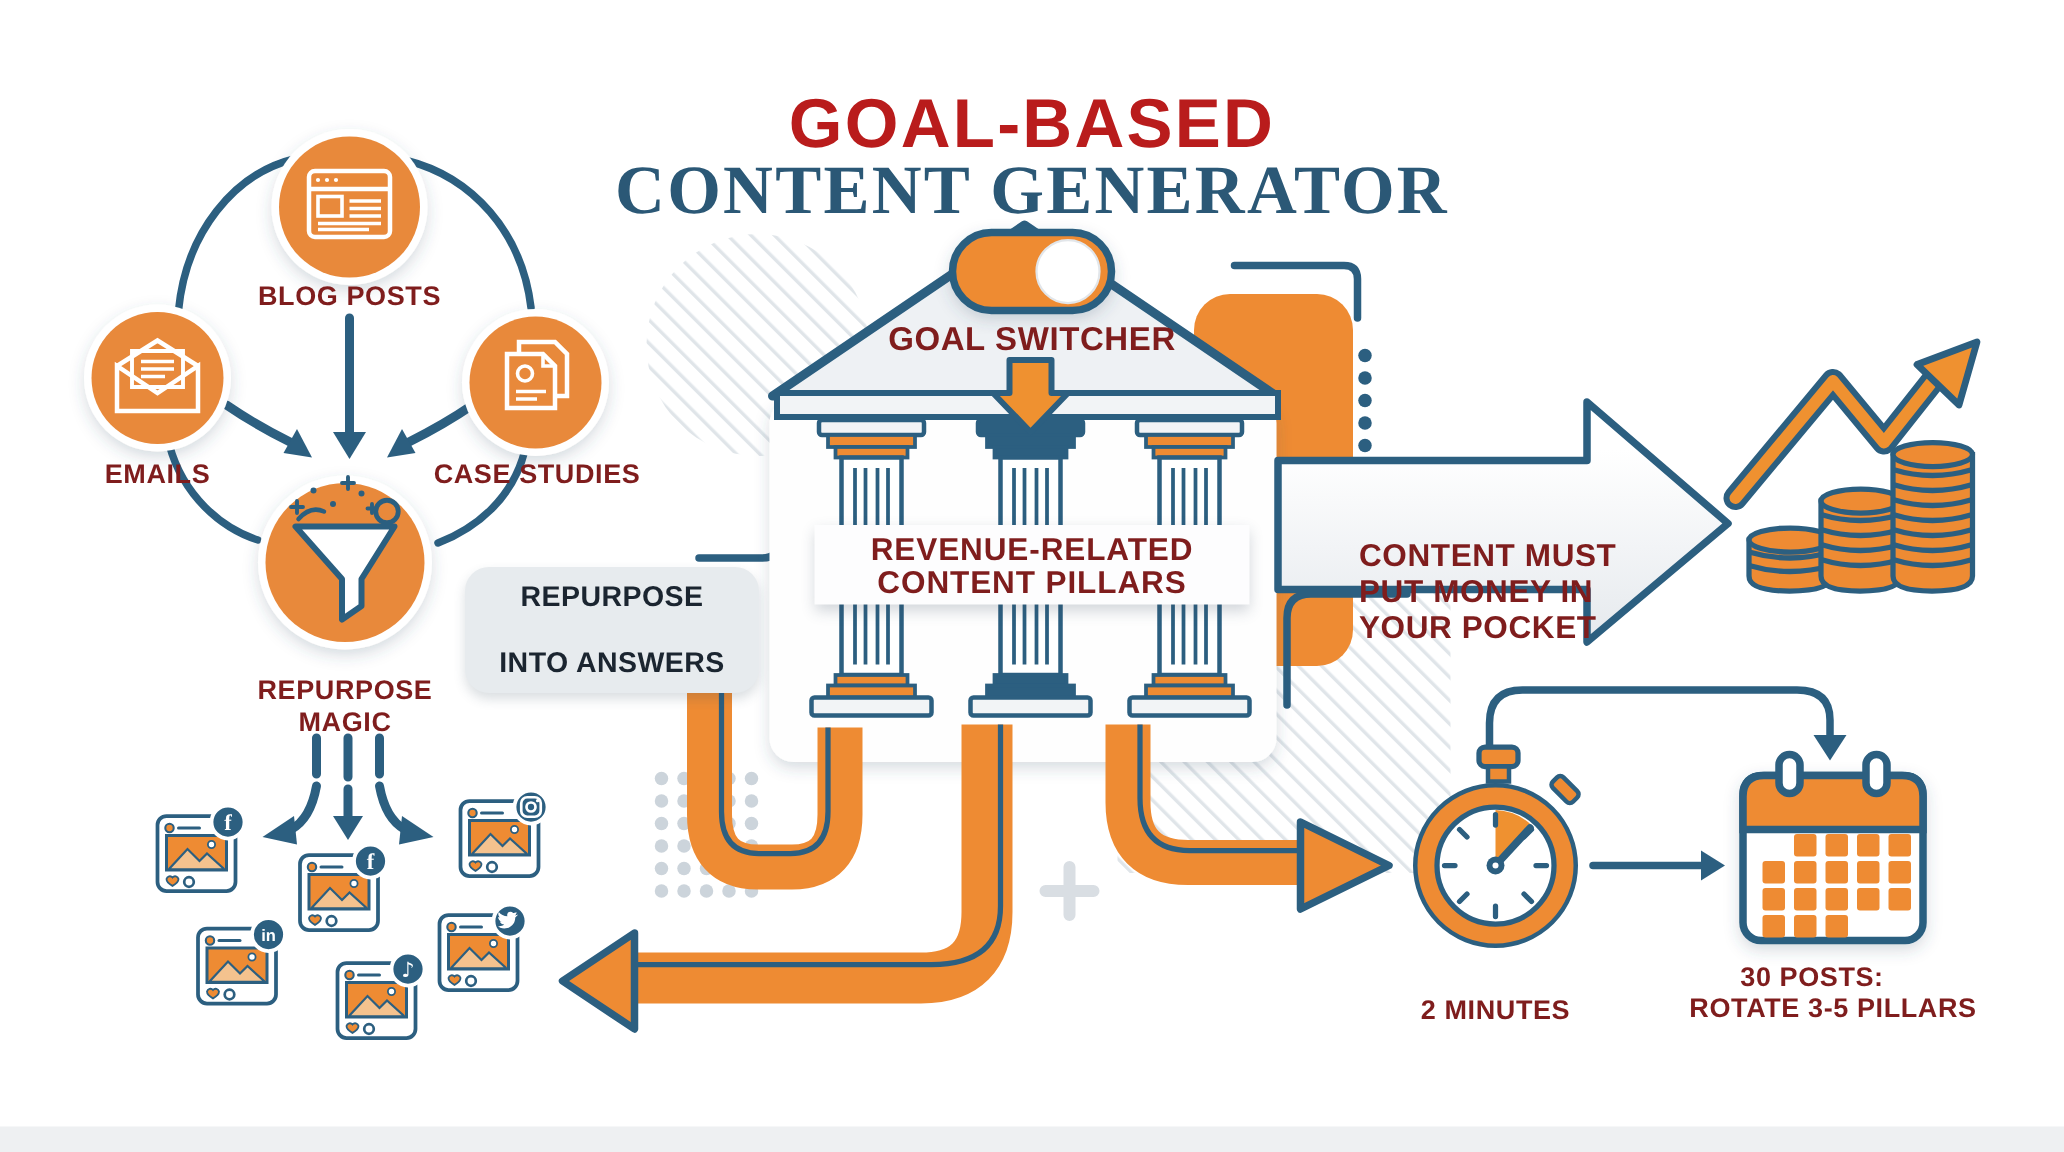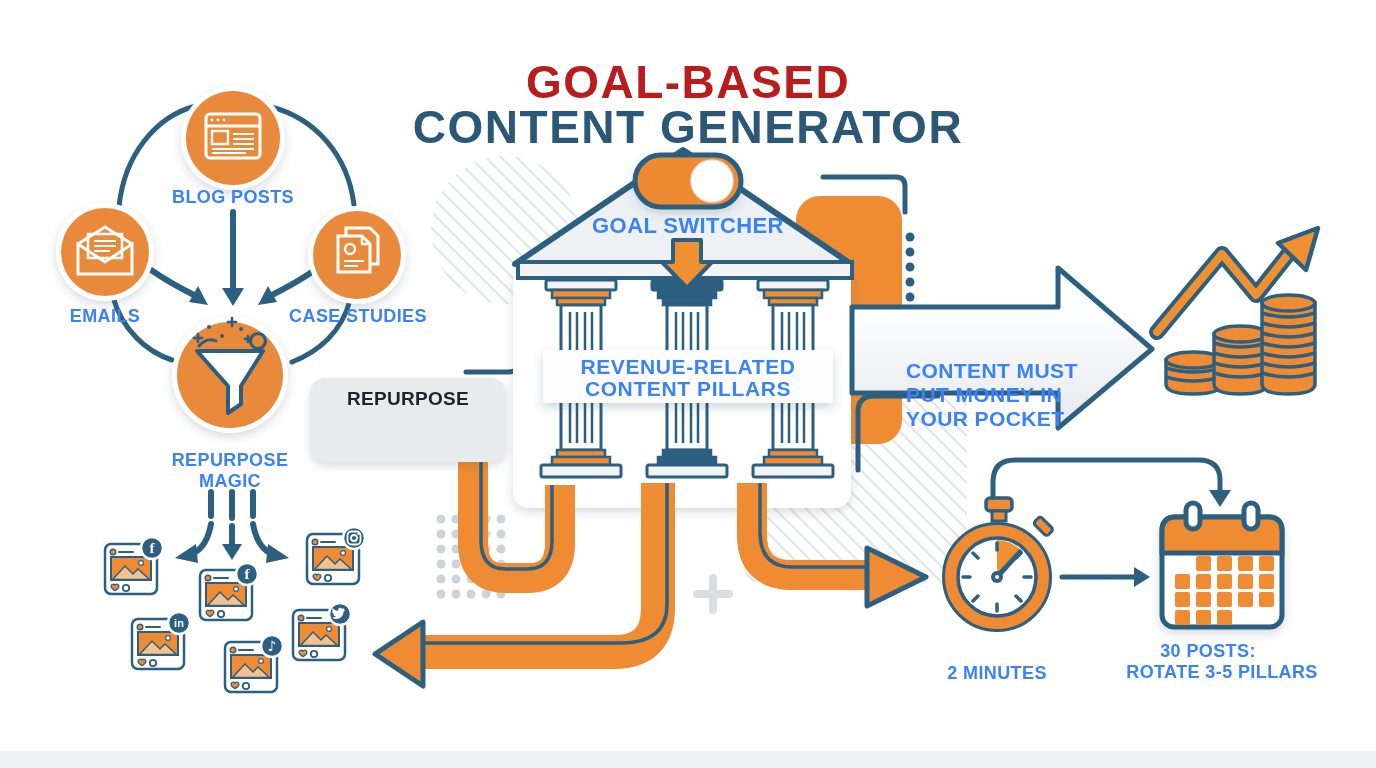--- a/index.html
+++ b/index.html
@@ -1,22 +1,22 @@
 <!DOCTYPE html>
 <html><head>
 <meta charset="utf-8">
 <style>
   html,body{margin:0;padding:0;background:#ffffff;}
   .stage{position:relative;width:1376px;height:768px;overflow:hidden;background:#ffffff;
          font-family:"Liberation Sans","DejaVu Sans",sans-serif;}
   svg{position:absolute;left:0;top:0;}
-  .t{position:absolute;color:#3b82f6;font-weight:700;letter-spacing:.4px;white-space:nowrap;}
+  .t{position:absolute;color:#7f1d1d;font-weight:700;letter-spacing:.4px;white-space:nowrap;}
   .ctr{transform:translateX(-50%);text-align:center;}
   .title1{font-size:46px;color:#b91c1c;letter-spacing:1.5px;}
-  .title2{font-size:46px;color:#2b5876;letter-spacing:1.5px;}
+  .title2{font-size:46px;color:#2b5876;letter-spacing:1.5px;font-family:Liberation Serif, serif;}
   .lbl{font-size:18px;}
   .banner-t{font-size:21px;letter-spacing:.6px;}
   .money-t{font-size:21px;letter-spacing:.4px;margin-top:39px;}
   .note-box{position:absolute;left:310px;top:378px;width:196px;height:84px;background:#e7ebee;
             border-radius:16px;box-shadow:0 4px 8px rgba(50,70,90,.18);}
   .note-line{position:absolute;width:100%;text-align:center;font-weight:700;font-size:19px;color:#1b2530;letter-spacing:.3px;}
   .banner{position:absolute;left:543px;top:350px;width:290px;height:53px;background:#fdfdfe;
           box-shadow:0 4px 9px rgba(50,70,90,.22);}
   .card{position:absolute;width:62px;height:62px;}
 </style>
@@ -392,20 +392,21 @@
 
   <div class="t ctr lbl" style="left:233px;top:187px;">BLOG POSTS</div>
   <div class="t ctr lbl" style="left:105px;top:306px;">EMAILS</div>
   <div class="t ctr lbl" style="left:358px;top:306px;">CASE STUDIES</div>
 
   <div class="t ctr lbl" style="left:230px;top:450px;">REPURPOSE</div>
   <div class="t ctr lbl" style="left:230px;top:471px;">MAGIC</div>
 
   <div class="note-box">
     <div class="note-line" style="top:10px;">REPURPOSE</div>
+    <div class="note-line" style="top:54px;">INTO ANSWERS</div>
   </div>
 
   <div class="t ctr" style="left:688px;top:213px;font-size:22px;">GOAL SWITCHER</div>
 
   <div class="banner">
     <div class="t ctr banner-t" style="left:50%;top:5px;">REVENUE-RELATED</div>
     <div class="t ctr banner-t" style="left:50%;top:27px;">CONTENT PILLARS</div>
   </div>
 
   <div class="t money-t" style="left:906px;top:320px;">CONTENT MUST</div>

